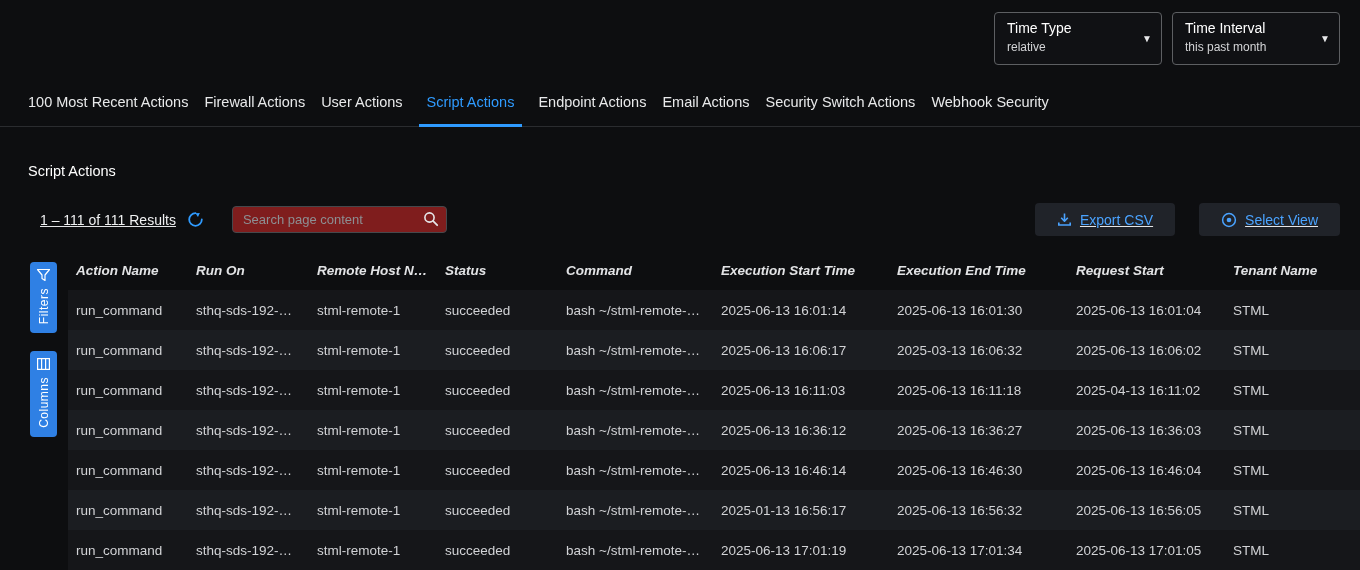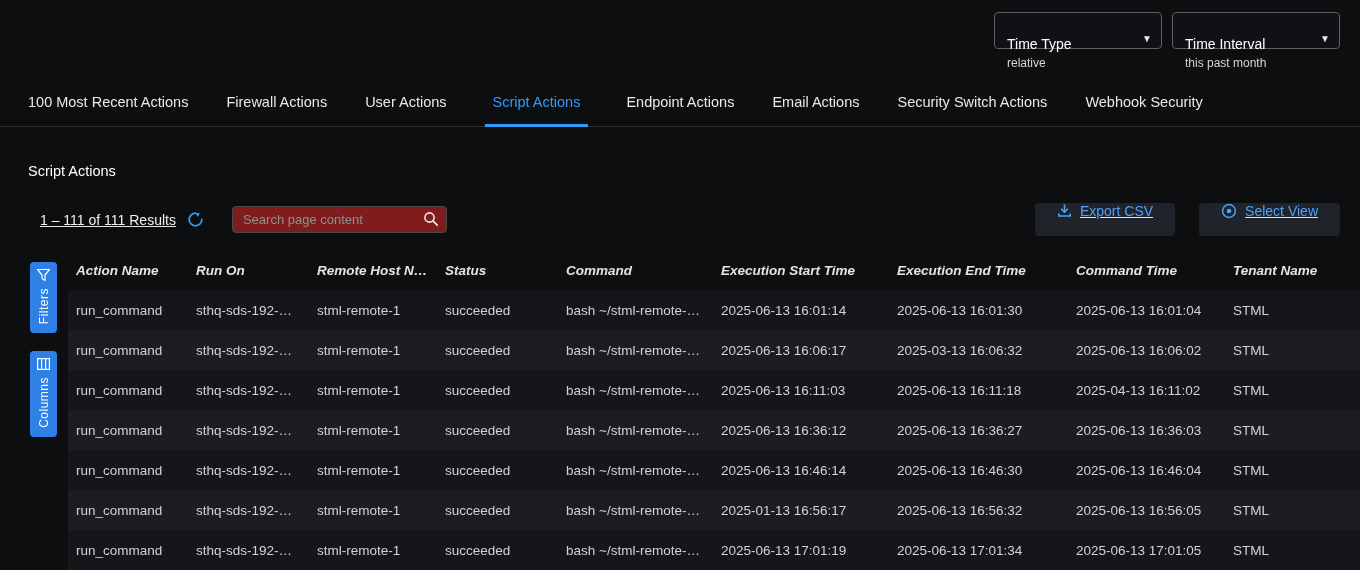--- a/index.html
+++ b/index.html
@@ -15,42 +15,42 @@
     height: 80px;
     display: flex;
     justify-content: flex-end;
     align-items: flex-start;
     padding: 12px 20px 0 0;
     gap: 10px;
   }
   .dropdown {
     position: relative;
     width: 168px;
-    height: 37px;
+    height: 53px;
     border: 1px solid #5d5f62;
     border-radius: 4px;
     background: #101114;
-    padding: 23px 26px 6px 12px;
+    padding: 7px 26px 6px 12px;
     cursor: pointer;
   }
   .dropdown .dd-label { font-size: 14px; color: #ffffff; margin-bottom: 4px; }
   .dropdown .dd-value { font-size: 12px; color: #d4d5d7; }
   .dropdown .dd-caret {
     position: absolute;
     right: 9px;
     top: 20px;
     font-size: 10px;
     color: #e8e9ea;
   }
 
   
   .tabs {
     display: flex;
     align-items: flex-end;
-    gap: 38px;
+    gap: 16px;
     padding: 0 0 0 28px;
     border-bottom: 1px solid #2a2c2f;
     height: 47px;
   }
   .tab {
     font-size: 14.5px;
     color: #e8e9ea;
     padding-bottom: 14px;
     cursor: pointer;
     white-space: nowrap;
@@ -108,21 +108,21 @@
     cursor: pointer;
   }
   .toolbar .spacer { flex: 1; }
   .tool-btn {
     height: 33px;
     background: #202329;
     border-radius: 4px;
     color: #4aa3ff;
     font-size: 14px;
     display: inline-flex;
-    align-items: flex-start;
+    align-items: center;
     gap: 8px;
     padding: 0 22px;
     cursor: pointer;
     margin-left: 24px;
     white-space: nowrap;
   }
 
   
   .table-area {
     position: relative;
@@ -272,21 +272,21 @@
     </colgroup>
     <thead>
       <tr>
           <th>Action Name</th>
           <th>Run On</th>
           <th>Remote Host N…</th>
           <th>Status</th>
           <th>Command</th>
           <th>Execution Start Time</th>
           <th>Execution End Time</th>
-          <th>Command Time</th>
+          <th>Request Start</th>
           <th>Tenant Name</th>
         </tr>
     </thead>
     <tbody>
         <tr>
           <td>run_command</td>
           <td>sthq-sds-192-…</td>
           <td>stml-remote-1</td>
           <td>succeeded</td>
           <td>bash ~/stml-remote-…</td>

